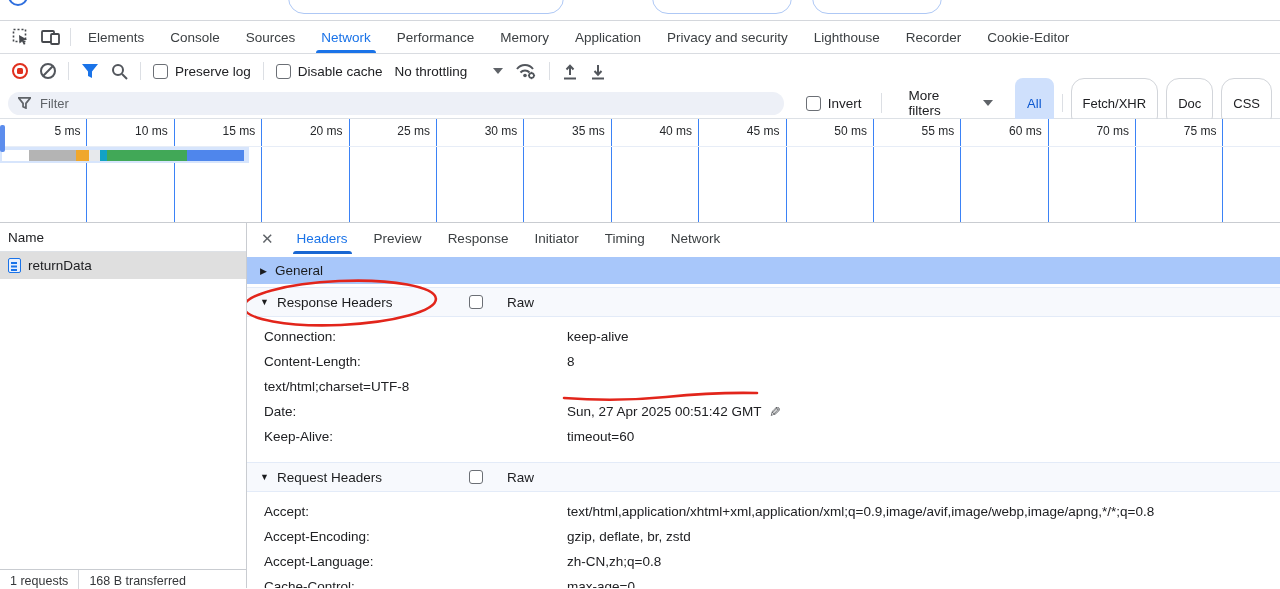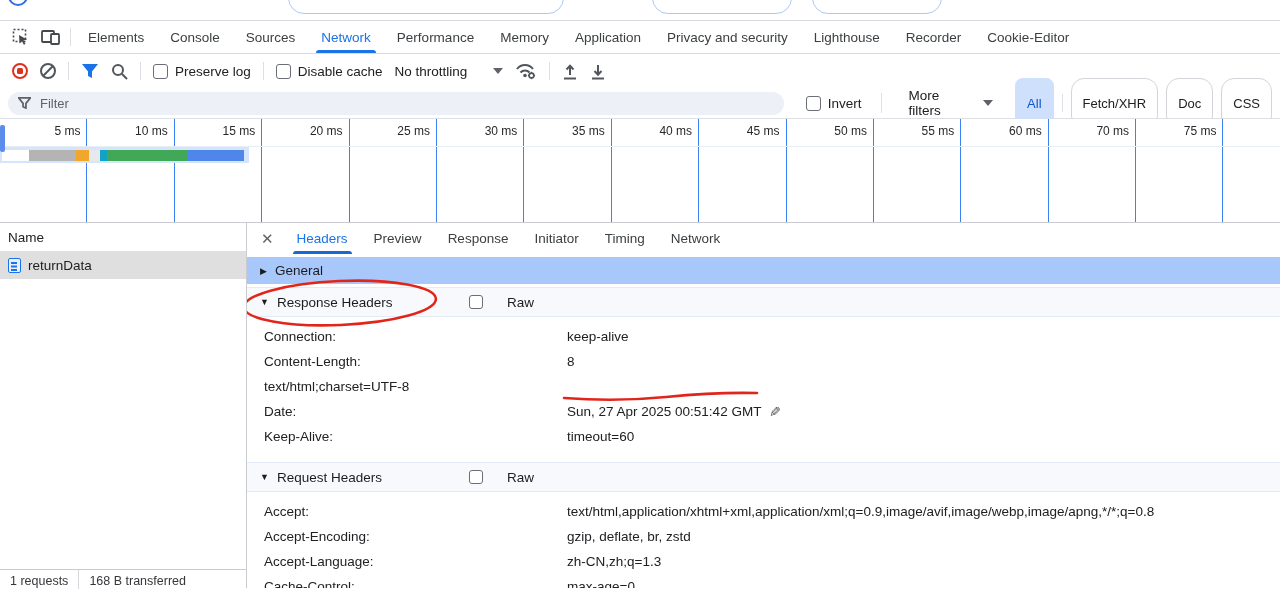--- a/index.html
+++ b/index.html
@@ -326,21 +326,21 @@
           <div class="hrow">
             <span class="hname">Accept:</span>
             <span class="hval">text/html,application/xhtml+xml,application/xml;q=0.9,image/avif,image/webp,image/apng,*/*;q=0.8</span>
           </div>
           <div class="hrow">
             <span class="hname">Accept-Encoding:</span>
             <span class="hval">gzip, deflate, br, zstd</span>
           </div>
           <div class="hrow">
             <span class="hname">Accept-Language:</span>
-            <span class="hval">zh-CN,zh;q=1.3</span>
+            <span class="hval">zh-CN,zh;q=0.8</span>
           </div>
           <div class="hrow">
             <span class="hname">Cache-Control:</span>
             <span class="hval">max-age=0</span>
           </div>
         </div>
     </div>
   </div>
 </div>
 

